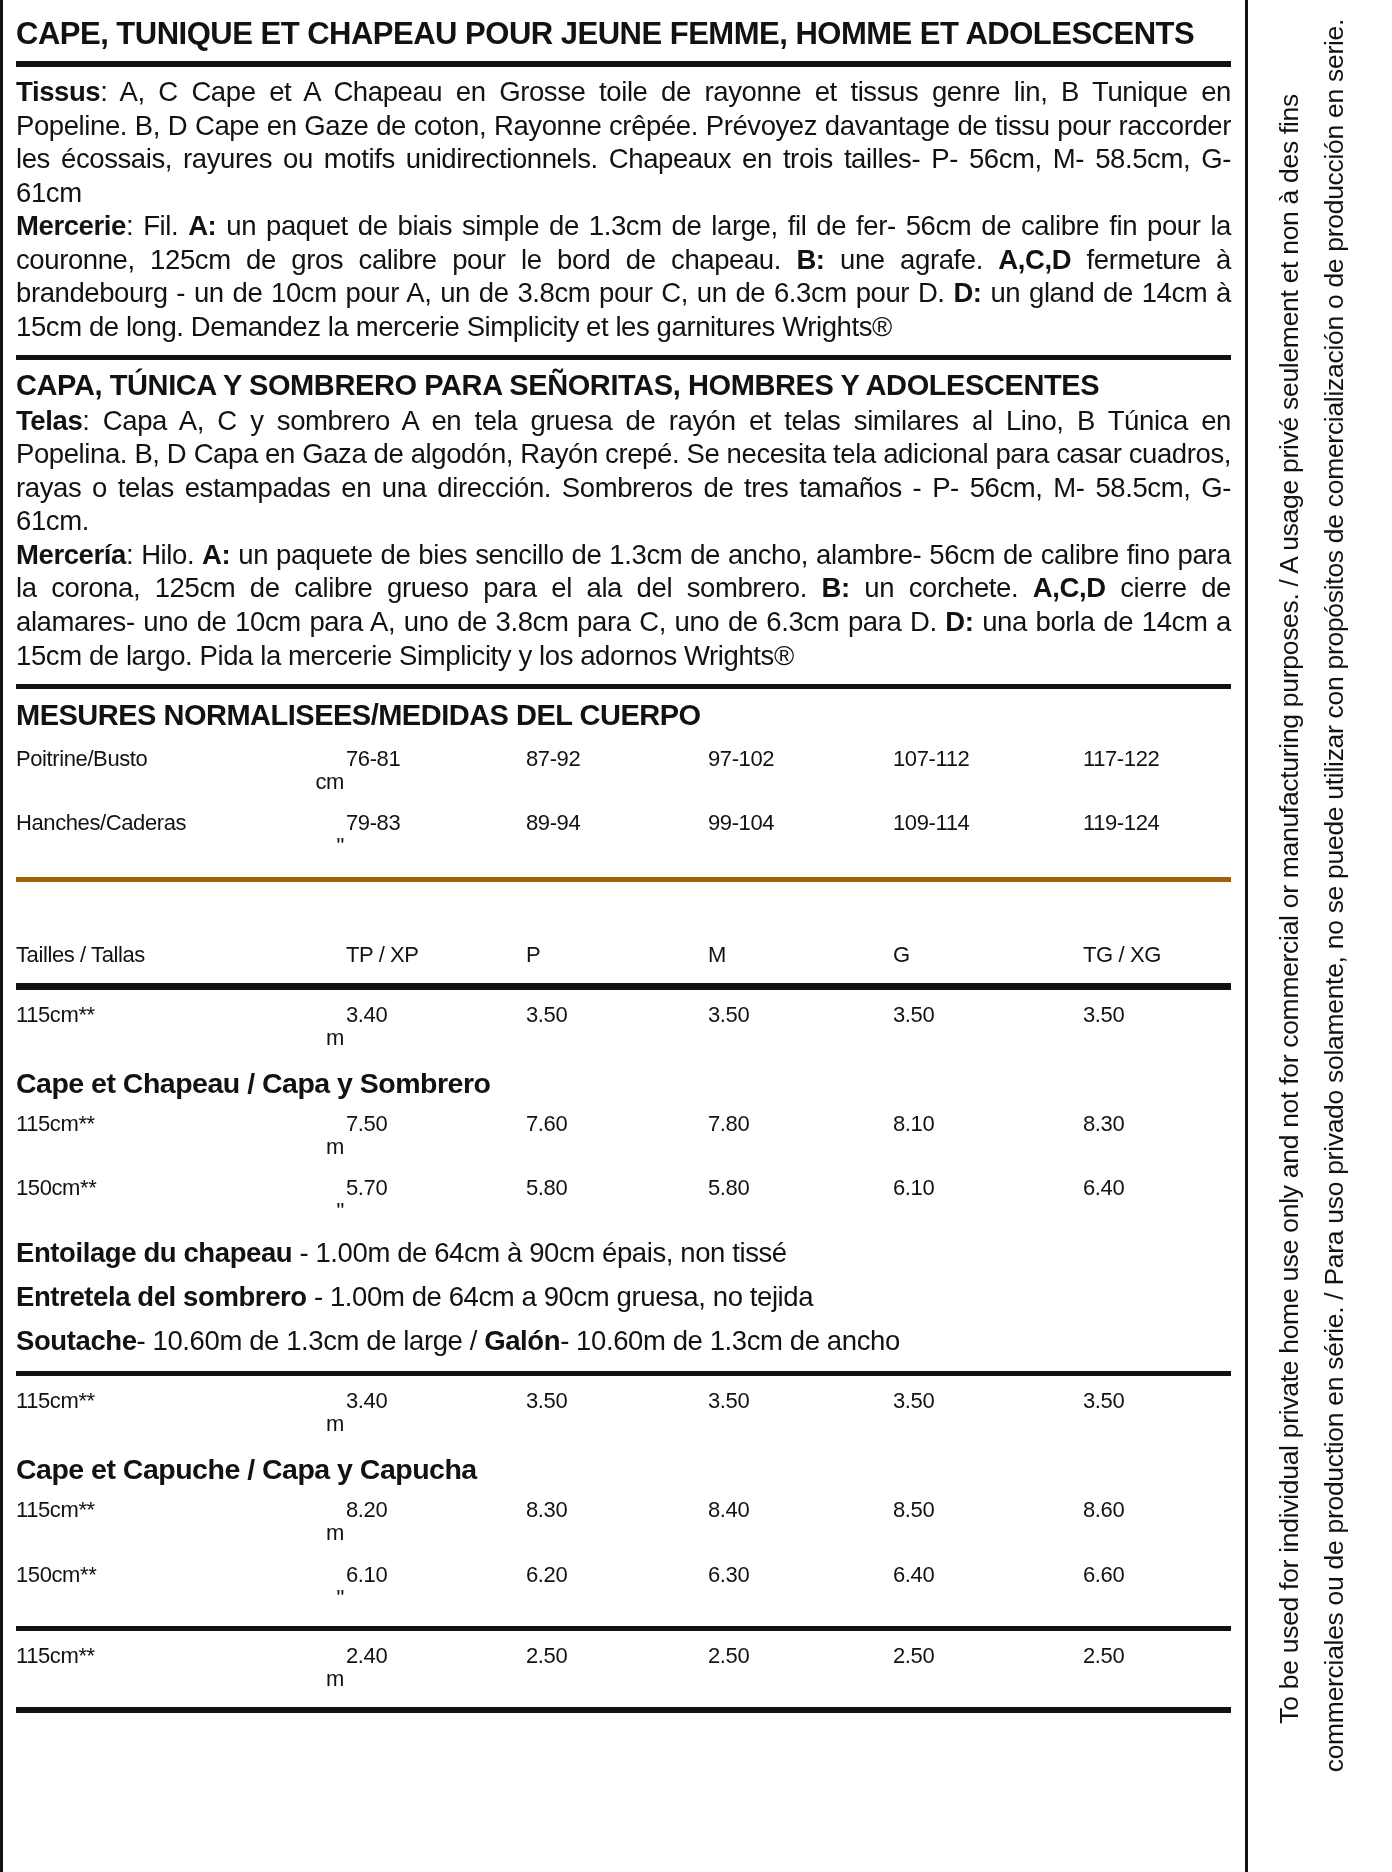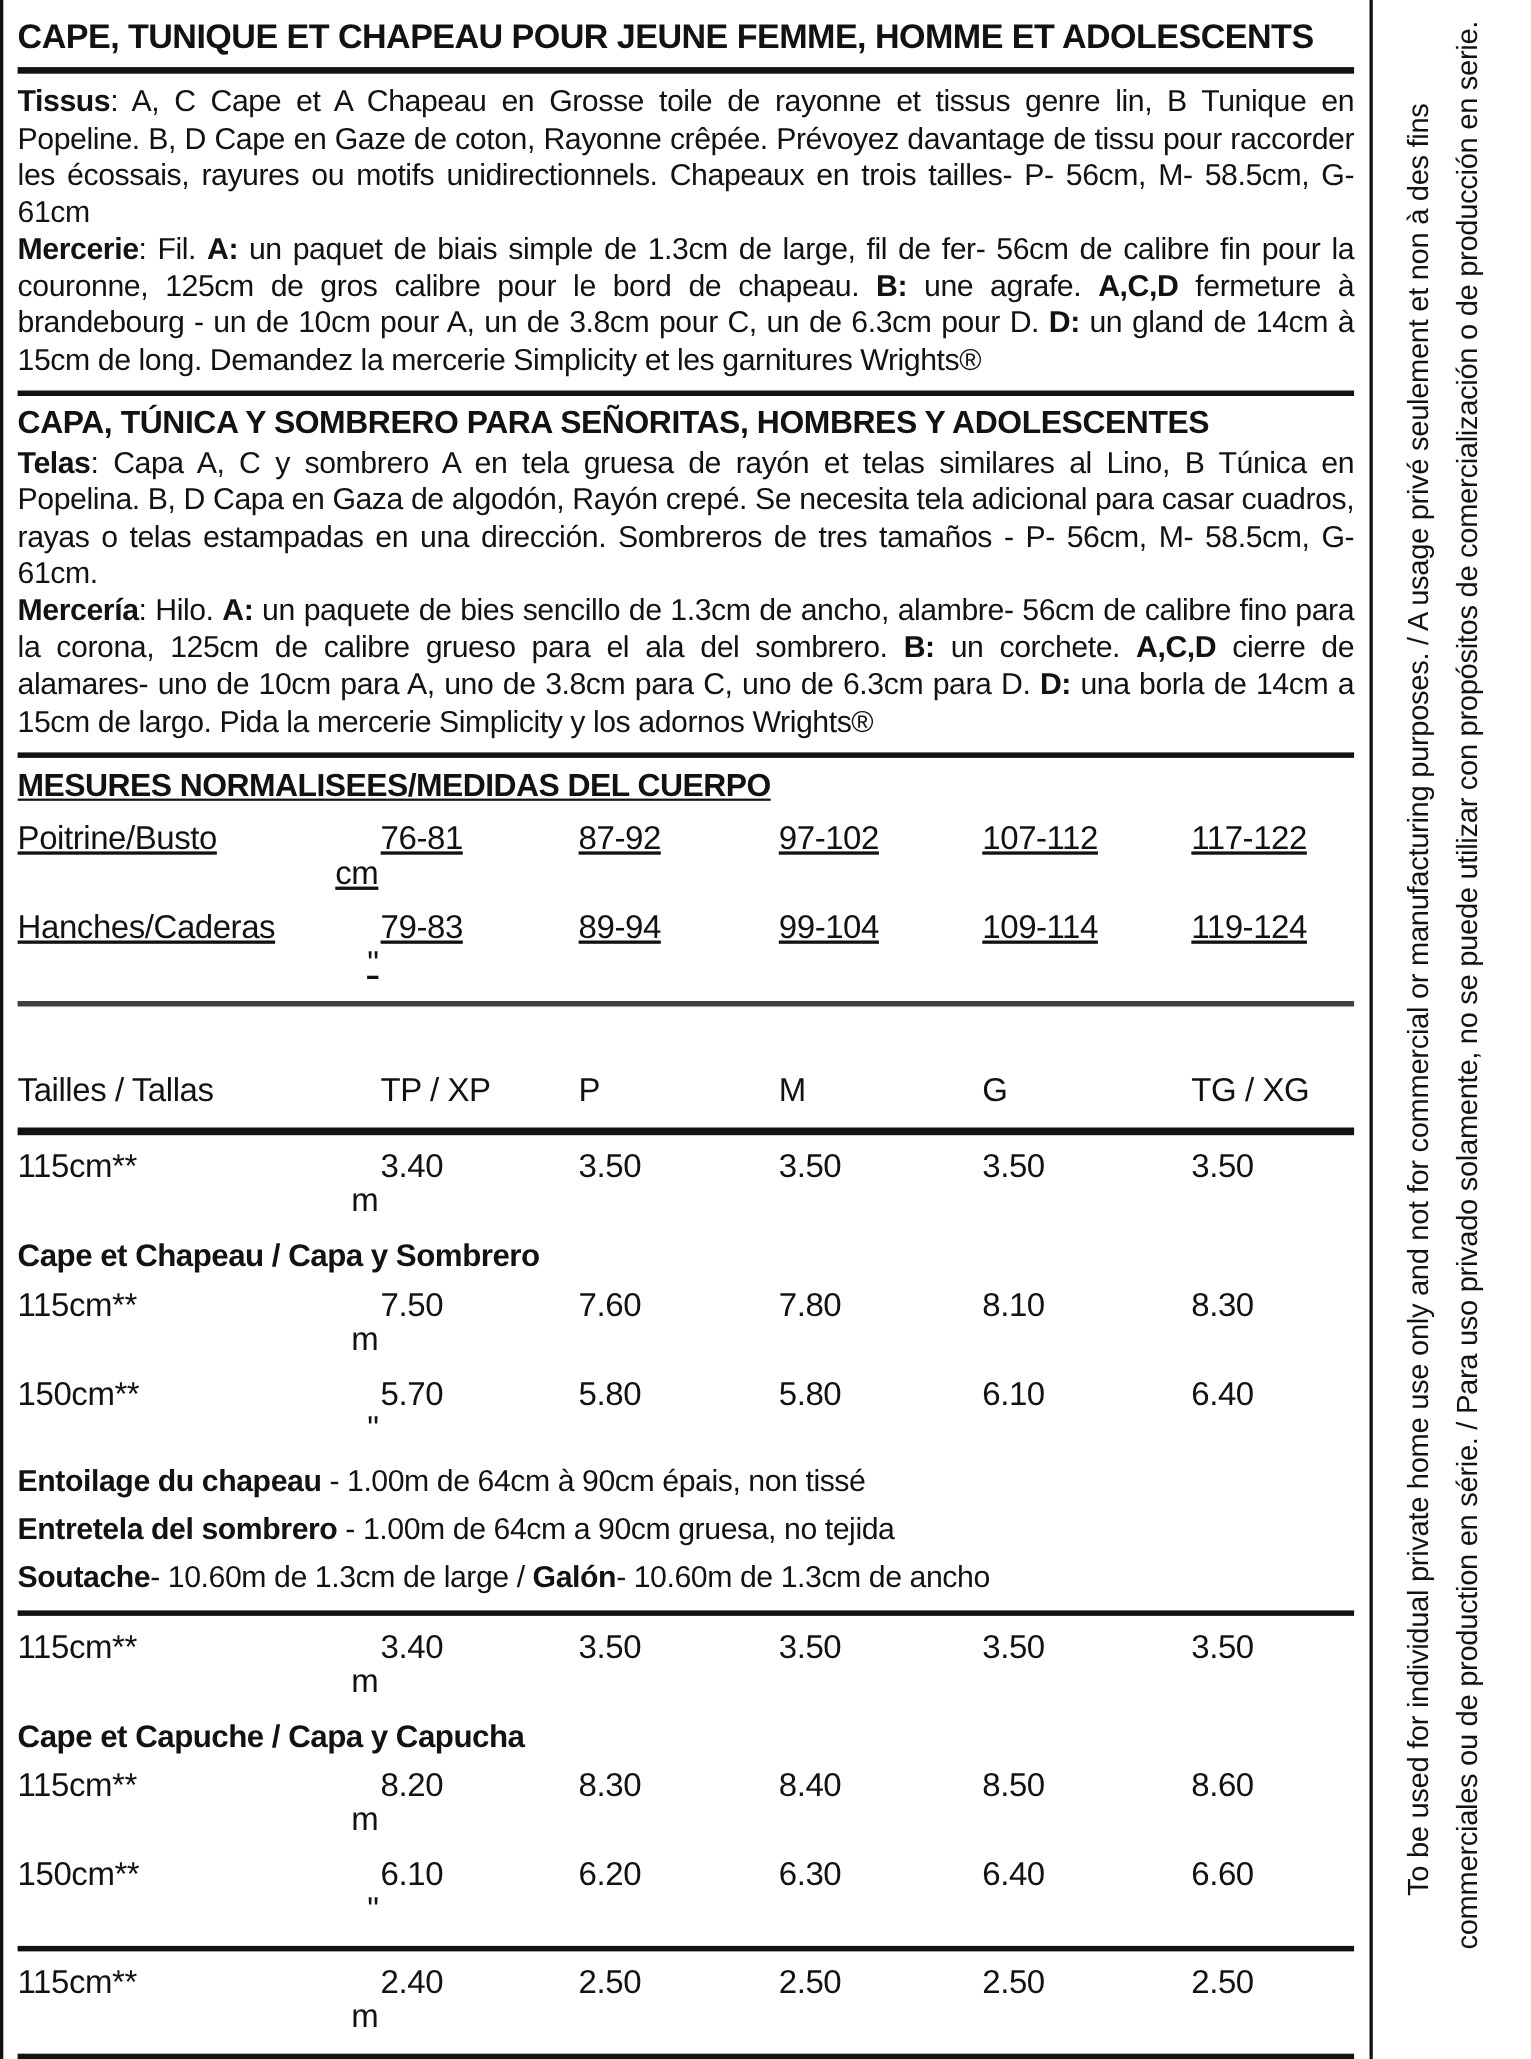--- a/index.html
+++ b/index.html
@@ -17,26 +17,26 @@
     font-size:31px; font-weight:bold; letter-spacing:-0.5px;
     padding:16px 0 9px 0; border-bottom:6px solid #121212;
   }
   .textblock {
     font-size:27.5px; line-height:1.22; letter-spacing:-0.4px;
     text-align:justify; padding:8px 0 12px 0; border-bottom:5px solid #121212;
   }
   .textblock p { margin:0; }
   .es-title { font-weight:bold; font-size:29px; text-align:left; margin:0 0 2px 0; }
   .b { font-weight:bold; }
-  .meas { border-bottom:5px solid #404040; padding:6px 0 10px 0;text-decoration:underline; }
+  .meas { border-bottom:5px solid #a16207; padding:6px 0 10px 0; }
   .meas-header { font-weight:bold; font-size:29px; letter-spacing:-0.5px; padding:4px 0 6px 0; }
   .vrow {
     display:grid;
     grid-template-columns:330px 180px 182px 185px 190px 81px 1fr;
-    font-size:30px; letter-spacing:-0.4px; line-height:1.05;
+    font-size:22px; letter-spacing:-0.4px; line-height:1.05;
     padding:9px 0;
   }
   .vrow .cell { white-space:nowrap; }
   .vrow .unit { text-align:right; padding-right:2px; }
   .sizes-wrap { border-bottom:7px solid #121212; padding:4px 0 8px 0;margin-top:48px; }
   .section { border-bottom:5px solid #121212; padding:4px 0 8px 0; }
   .section:last-of-type { border-bottom:6px solid #121212; }
   .heading-row { font-weight:bold; font-size:28.5px; letter-spacing:-0.5px; padding:9px 0 3px 0; }
   .note-row { font-size:27.5px; letter-spacing:-0.4px; padding:6px 0; }
   .sidebar {

